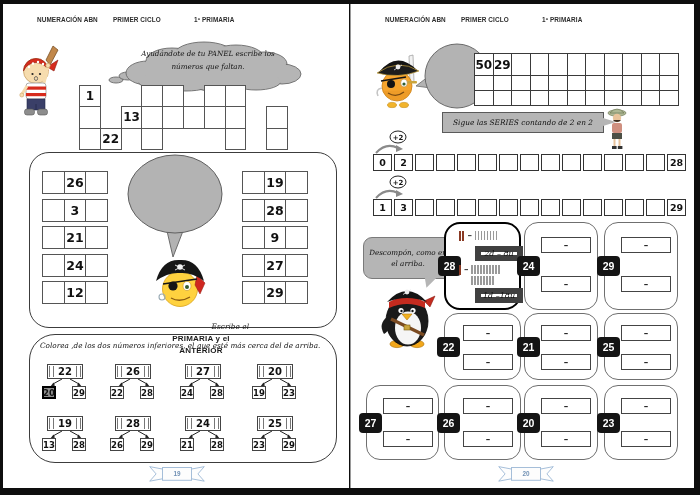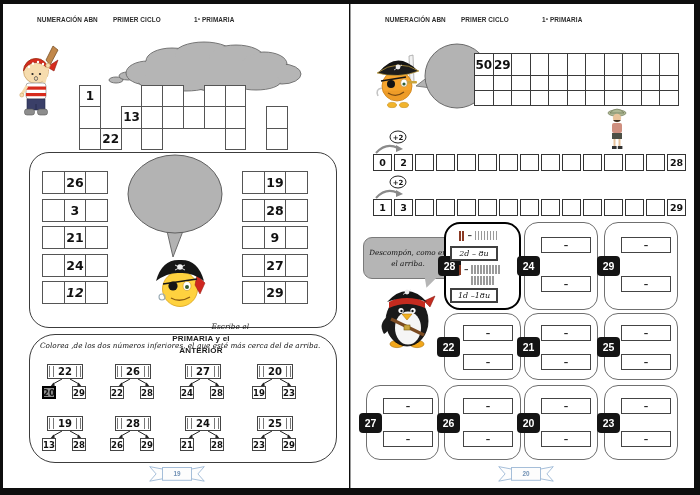--- a/index.html
+++ b/index.html
@@ -89,21 +89,21 @@
          background:#141414;border-radius:4px;color:#fff;display:flex;align-items:center;justify-content:center;
          font:700 10.5px "Liberation Sans",sans-serif;}
   .dashbox{position:absolute;width:50px;height:16px;box-sizing:border-box;border:1px solid #444;background:#fff;
          display:flex;align-items:center;justify-content:center;font:700 9px "DejaVu Sans",sans-serif;color:#222;}
   .tally{position:absolute;left:13px;display:flex;align-items:flex-start;gap:3px;}
   .strokes{display:inline-flex;gap:1.6px;}
   .stroke{display:inline-block;width:1.4px;height:9px;background:#9a9a9a;}
   .stroke.ten{background:#8a3a24;width:1.9px;height:10px;}
   .ucol{display:flex;flex-direction:column;gap:1.5px;}
   .tdash{font:700 9px "DejaVu Sans",sans-serif;color:#444;line-height:9px;}
-  .exlabel{position:absolute;left:4px;width:48px;height:15px;box-sizing:border-box;border:2px solid #404040;
+  .exlabel{position:absolute;left:29px;width:48px;height:15px;box-sizing:border-box;border:6px solid #404040;
          background:#fff;display:flex;align-items:center;justify-content:center;
          font:italic 8px "DejaVu Serif",serif;color:#111;}
 
   .ribbon-num{font:700 7px "Liberation Sans",sans-serif;fill:#7191b5;}
   .plus2-label{font:700 7px "DejaVu Sans",sans-serif;fill:#111;}
 </style>
 </head>
 <body>
 
 <div class="stage">
@@ -160,20 +160,24 @@
           <ellipse cx="130" cy="23" rx="27" ry="12"></ellipse>
         <ellipse cx="158" cy="29" rx="22" ry="11"></ellipse>
           <ellipse cx="176" cy="39" rx="18" ry="9"></ellipse>
         <ellipse cx="150" cy="46" rx="24" ry="8"></ellipse>
           <ellipse cx="115" cy="48" rx="29" ry="8"></ellipse>
         <ellipse cx="80" cy="47" rx="27" ry="8"></ellipse>
           <ellipse cx="52" cy="46" rx="19" ry="7"></ellipse>
         <rect x="40" y="26" width="130" height="20"></rect>
       </g>
     </svg>
+    <div class="cloud-text">
+      <span>Ayudándote de tu PANEL escribe los</span><br>
+      <span>números que faltan.</span>
+    </div>
 
     <div class="xw">
         <div class="xw-cell" style="left: 0px; top: 0px;">1</div>
         <div class="xw-cell" style="left: 62.4px; top: 0px;"></div>
         <div class="xw-cell" style="left: 83.2px; top: 0px;"></div>
         <div class="xw-cell" style="left: 124.8px; top: 0px;"></div>
         <div class="xw-cell" style="left: 145.6px; top: 0px;"></div>
         <div class="xw-cell" style="left: 0px; top: 21.3px;"></div>
         <div class="xw-cell" style="left: 41.6px; top: 21.3px;">13</div>
         <div class="xw-cell" style="left: 62.4px; top: 21.3px;"></div>
@@ -206,21 +210,21 @@
             <div class="ap-box" style="left: 21.6px;">21</div>
             <div class="ap-box" style="left: 43.2px;"></div>
           </div>
           <div class="ap-row" style="top: 82.5px;">
             <div class="ap-box" style="left: 0px;"></div>
             <div class="ap-box" style="left: 21.6px;">24</div>
             <div class="ap-box" style="left: 43.2px;"></div>
           </div>
           <div class="ap-row" style="top: 110px;">
             <div class="ap-box" style="left: 0px;"></div>
-            <div class="ap-box" style="left: 21.6px; font-style: italic;">12</div>
+            <div class="ap-box" style="left: 21.6px;">12</div>
             <div class="ap-box" style="left: 43.2px;"></div>
           </div>
         </div>
       <div class="ap-col ap-right">
           <div class="ap-row" style="top: 0px;">
             <div class="ap-box" style="left: 0px;"></div>
             <div class="ap-box" style="left: 21.6px;">19</div>
             <div class="ap-box" style="left: 43.2px;"></div>
           </div>
           <div class="ap-row" style="top: 27.5px;">
@@ -431,20 +435,21 @@
         <div class="cg-cell"></div>
         <div class="cg-cell"></div>
         <div class="cg-cell"></div>
         <div class="cg-cell"></div>
         <div class="cg-cell"></div>
         <div class="cg-cell"></div>
         <div class="cg-cell"></div>
         <div class="cg-cell"></div>
       </div>
 
+    <div class="banner">Sigue las SERIES contando de 2 en 2</div>
     <svg class="abs" style="left:253px;top:101px" width="26" height="46" viewBox="0 0 26 46">
       <ellipse cx="13" cy="8" rx="9" ry="3.2" fill="#aeb894" stroke="#66704e" stroke-width="0.6"></ellipse>
       <path d="M6,8 Q13,0 20,8 Z" fill="#aeb894" stroke="#66704e" stroke-width="0.6"></path>
       <circle cx="13" cy="13" r="4.2" fill="#e9c39b"></circle>
       <path d="M9,15 a4.5,3.5 0 0 0 8,0 z" fill="#3a2c20"></path>
       <rect x="8" y="18" width="10" height="10" rx="2" fill="#cf8f7f"></rect>
       <rect x="8" y="28" width="10" height="6" fill="#4c4f45"></rect>
       <line x1="10.5" y1="34" x2="10.5" y2="41" stroke="#e9c39b" stroke-width="2"></line>
       <line x1="15.5" y1="34" x2="15.5" y2="41" stroke="#e9c39b" stroke-width="2"></line>
       <rect x="8" y="41" width="4.6" height="3" fill="#333"></rect>

